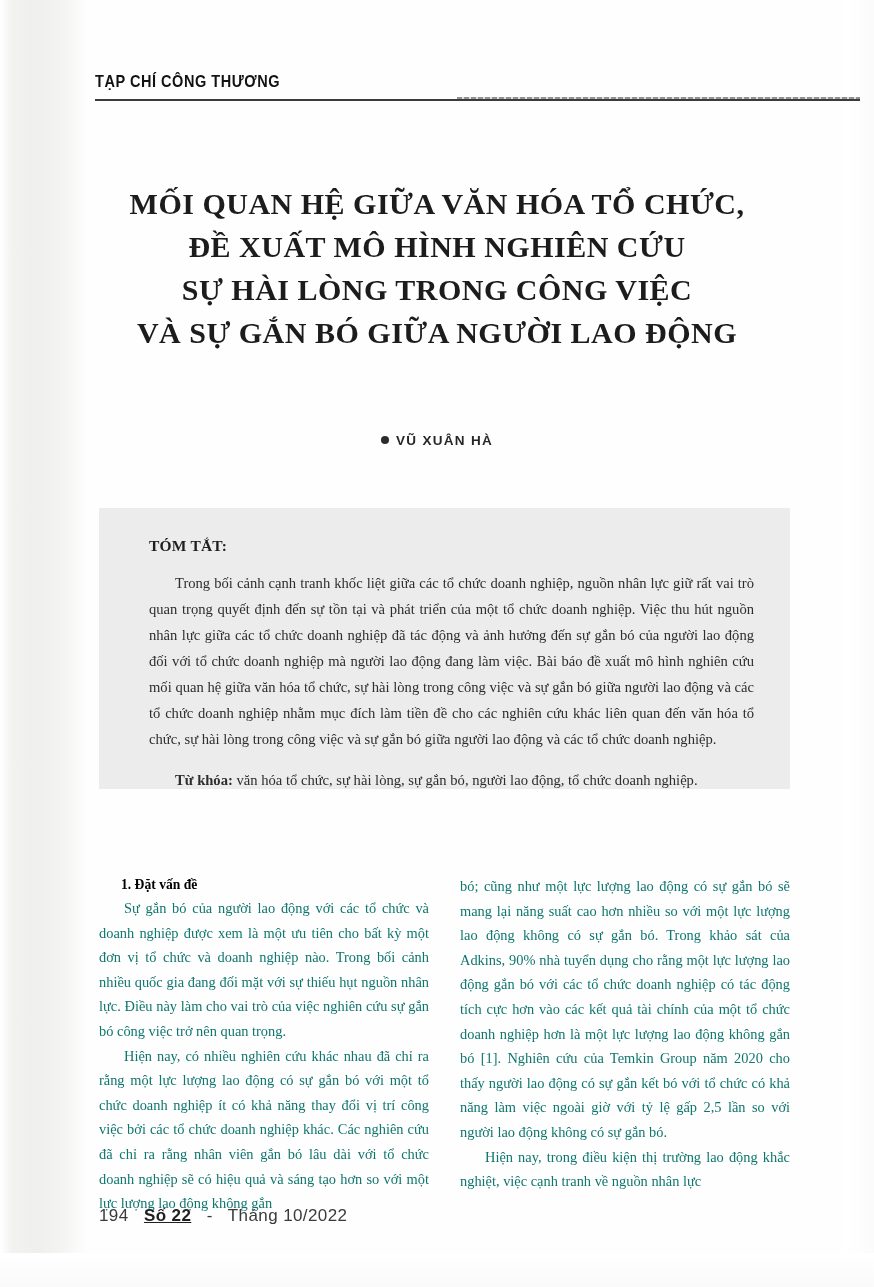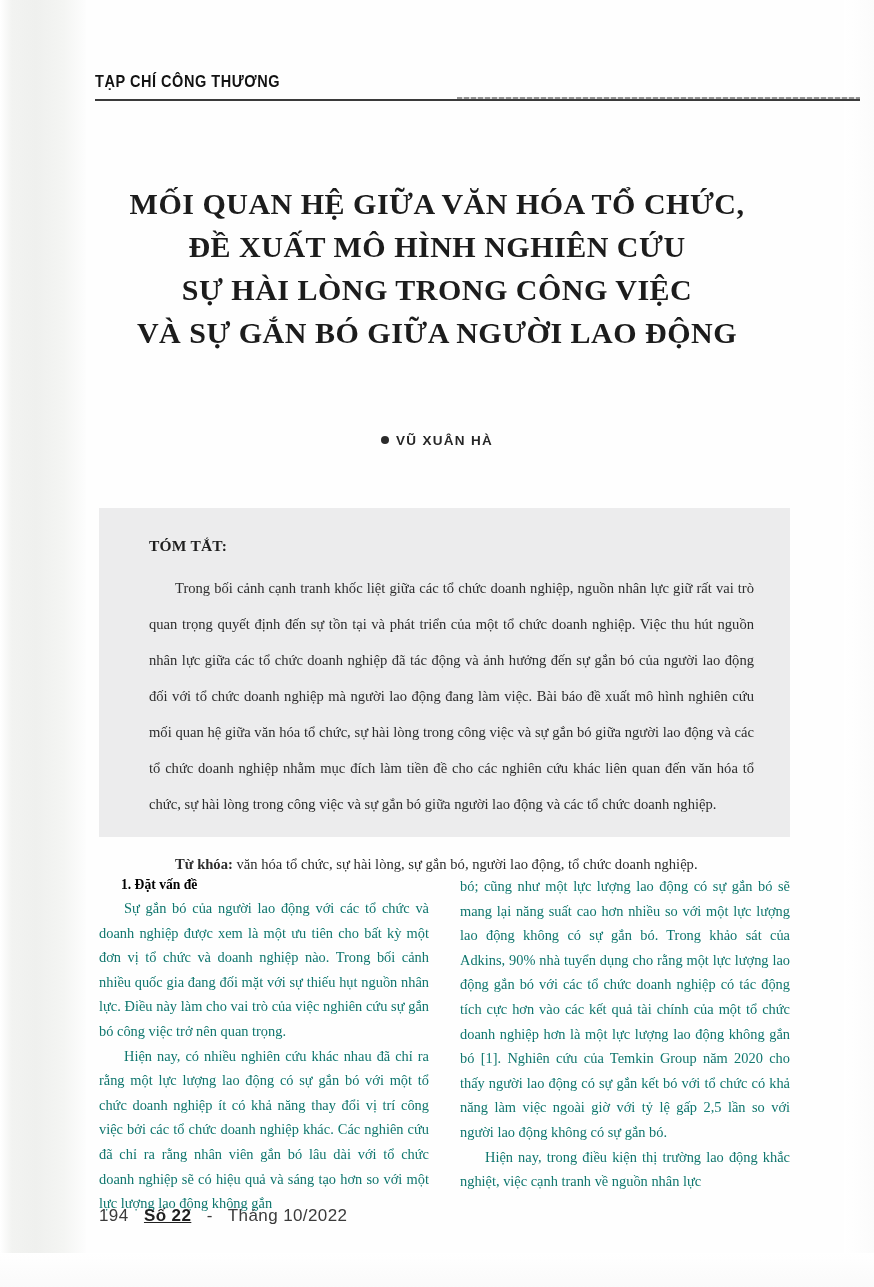--- a/index.html
+++ b/index.html
@@ -136,47 +136,47 @@
     margin-right: 7px;
     vertical-align: 1px;
   }
 
   
   .abstract-box {
     position: absolute;
     left: 99px;
     top: 508px;
     width: 691px;
-    height: 329px;
+    height: 281px;
     background: #ececed;
     box-sizing: border-box;
   }
   .abstract-inner {
     position: absolute;
     left: 50px;
     top: 29px;
     width: 605px;
   }
   .abstract-heading {
     font-family: "Liberation Serif", "DejaVu Serif", serif;
     font-weight: bold;
     font-size: 15.5px;
     letter-spacing: 0.2px;
     color: #1f1f1f;
     margin-bottom: 5px;
   }
   .abstract-body {
     font-size: 14.6px;
-    line-height: 36px;
+    line-height: 26px;
     text-align: justify;
     text-indent: 26px;
     color: #2d2d2d;
   }
   .abstract-keywords {
-    margin-top: 30px;
+    margin-top: 16px;
     font-size: 14.6px;
     line-height: 25.4px;
     text-align: justify;
     text-indent: 26px;
     color: #2d2d2d;
   }
   .abstract-keywords b {
     font-weight: bold;
   }
 

